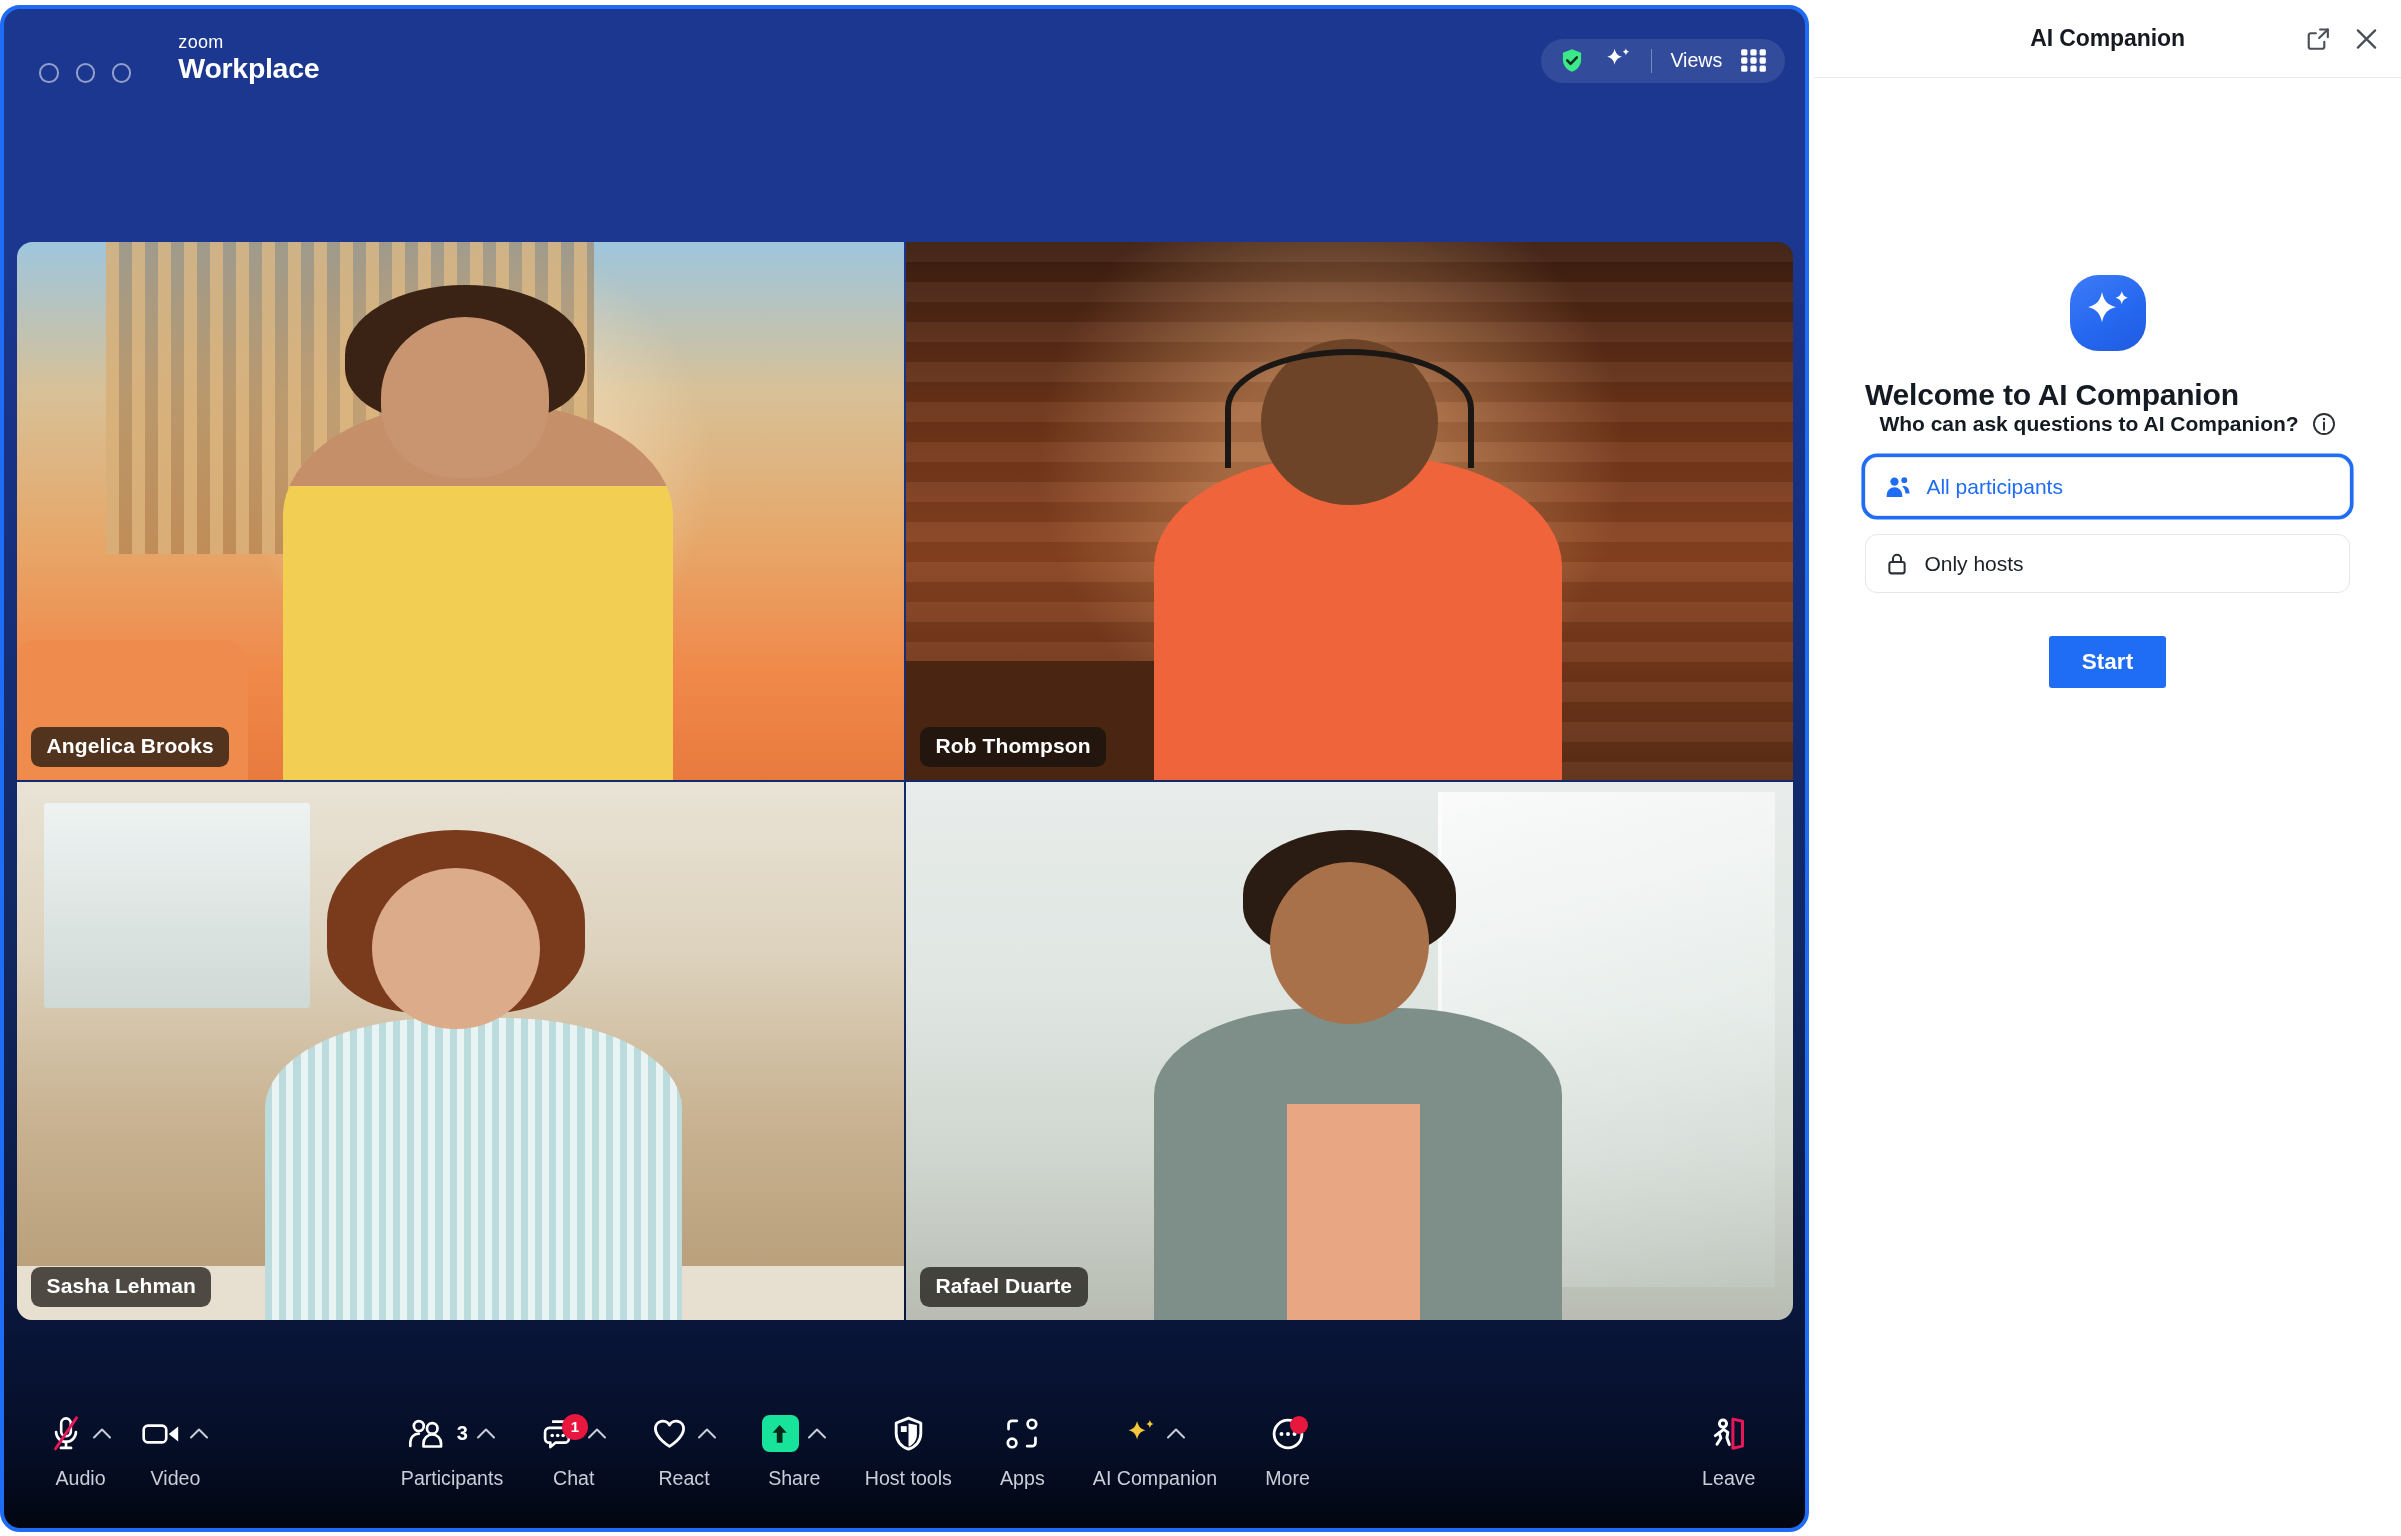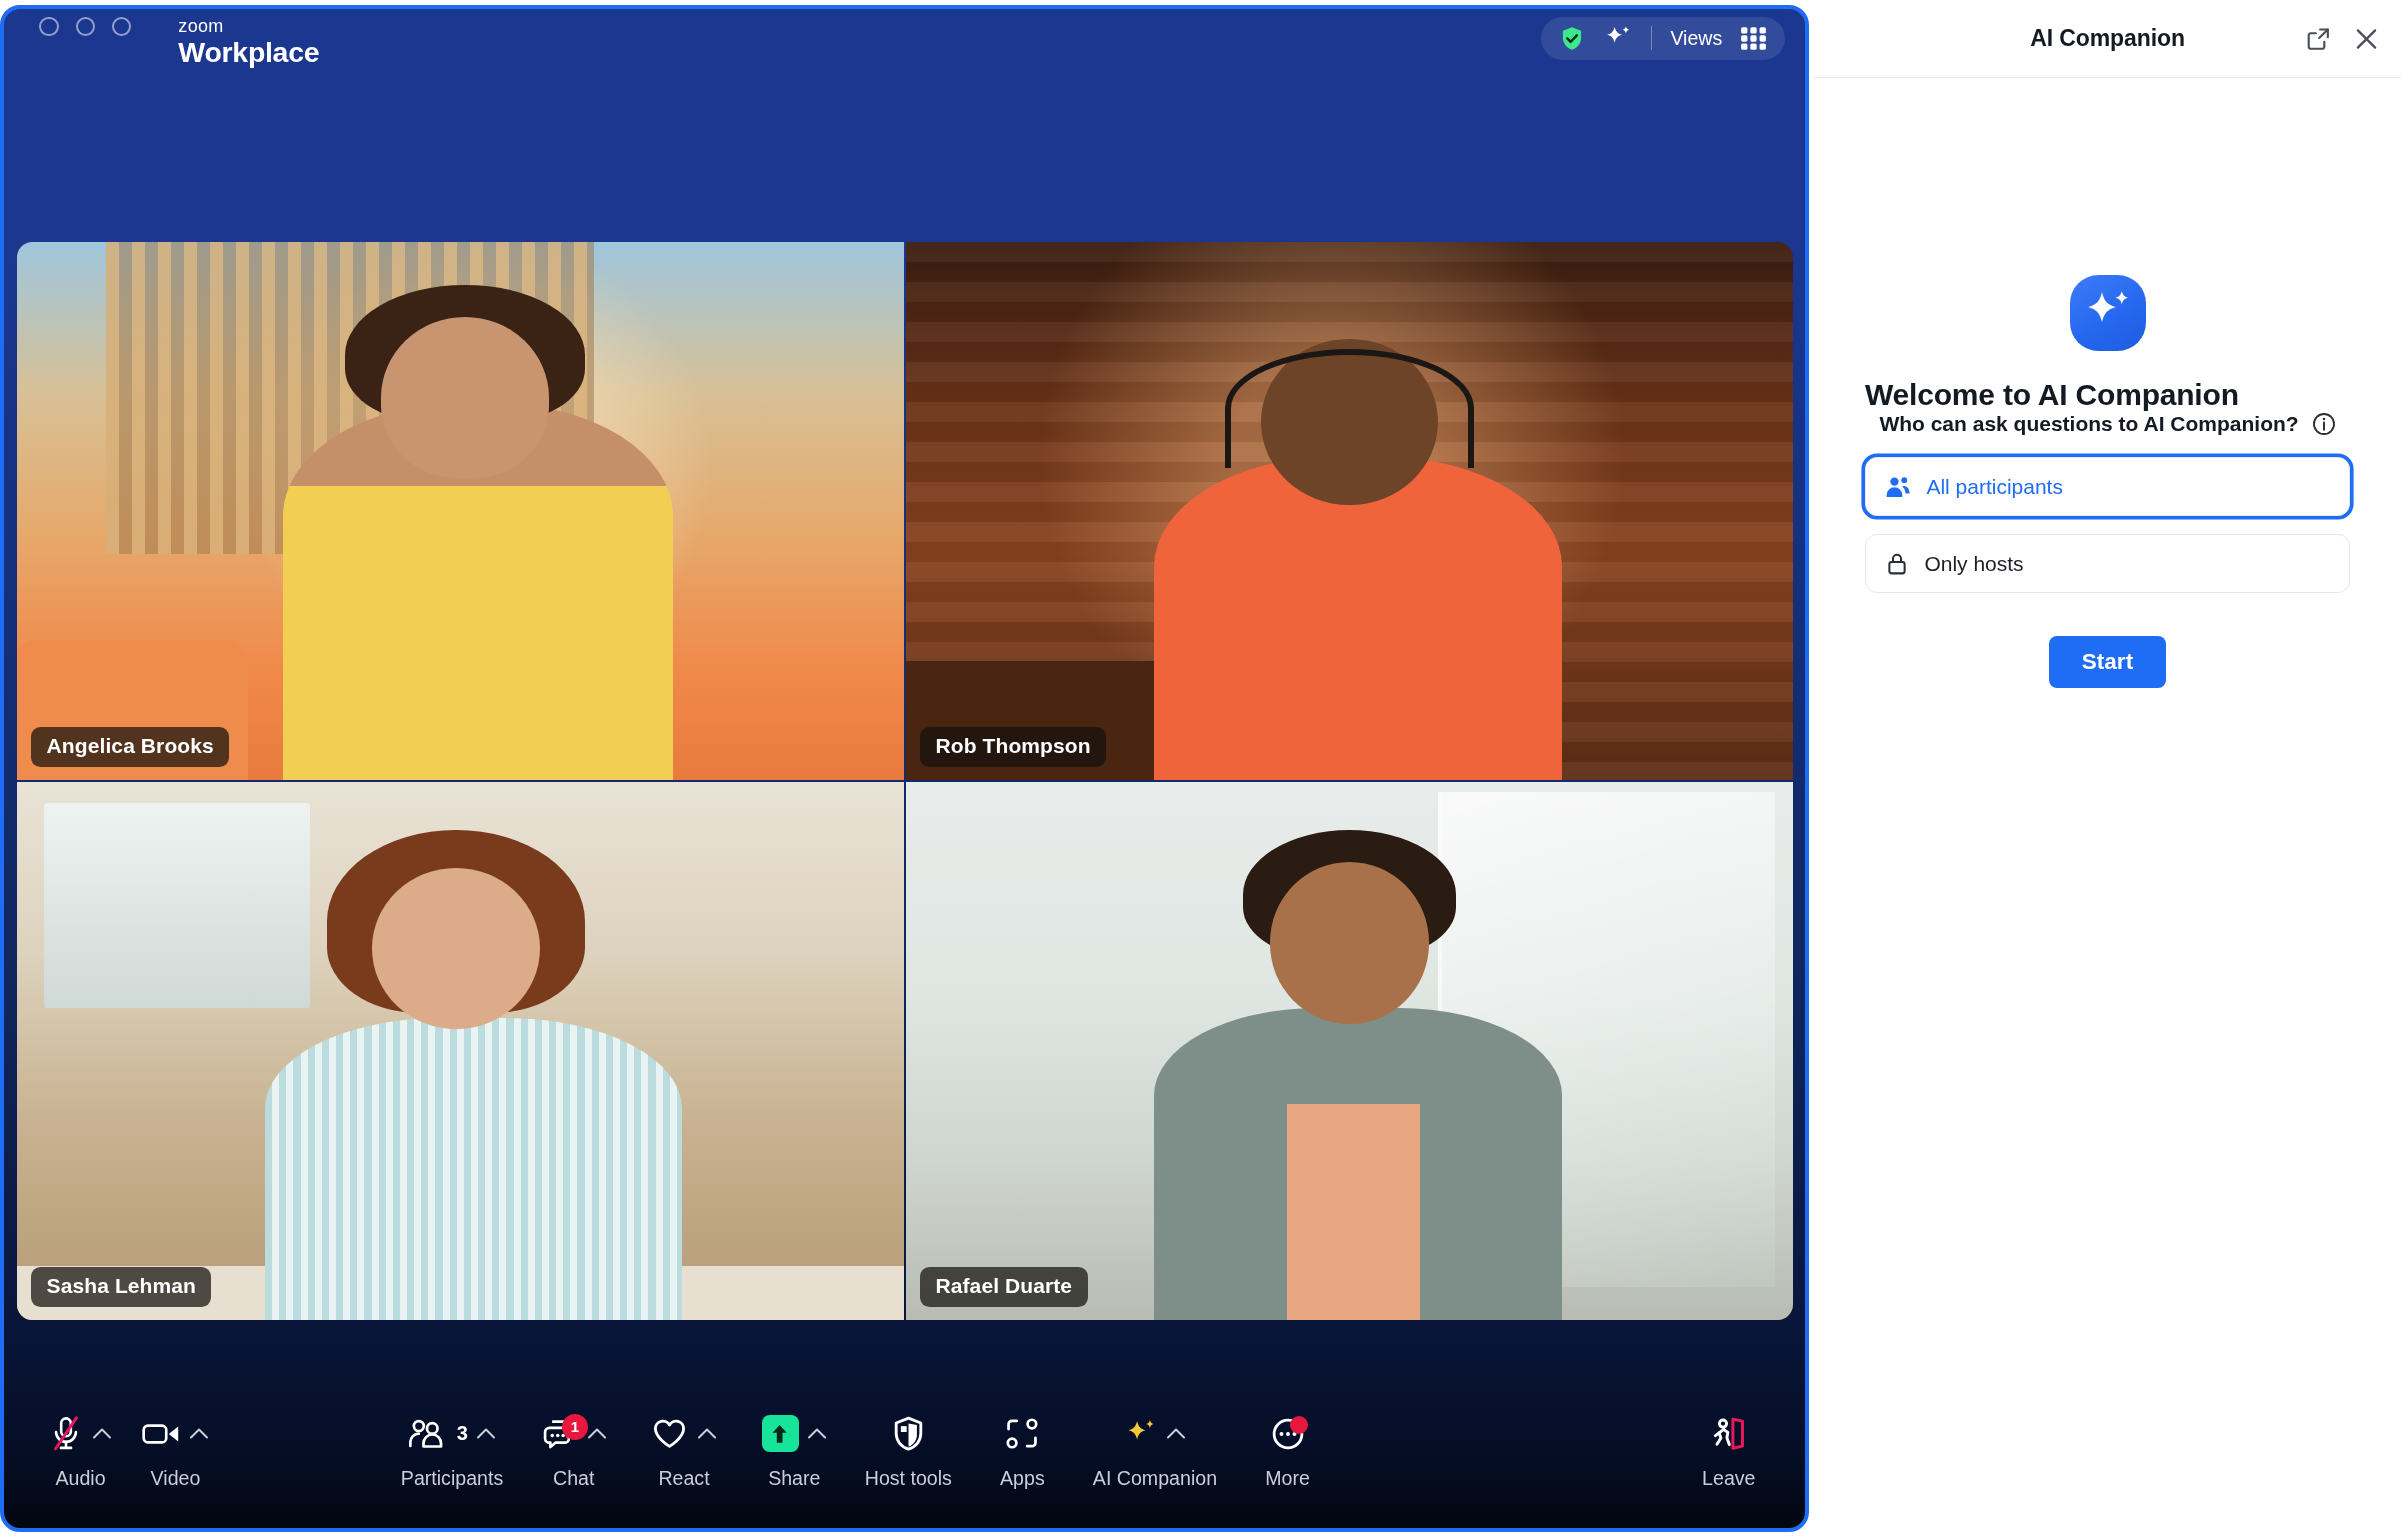--- a/index.html
+++ b/index.html
@@ -26,22 +26,22 @@
     background: linear-gradient(180deg,
         #1b3790 0px, #1b3790 231px,
         #15307f 534px, #10275f 949px,
         #0a1840 1275px, #050d24 1453px, #02060f 100%);
     overflow: hidden;
   }
 
   
   .titlebar {
     position: absolute; top: 0; left: 0; right: 0; height: 74px;
-    display: flex; align-items: flex-start;
-    padding: 8px 20px;
+    display: flex; align-items: flex-end;
+    padding: 0 20px;
     z-index: 5;
   }
   .traffic { display: flex; gap: 16.6px; align-items: center; margin-left: 15.4px; }
   .dot {
     width: 19.6px; height: 19.6px; border-radius: 50%;
     border: 2.1px solid rgba(255,255,255,0.52);
     background: transparent;
   }
   .brand { margin-left: 47px; line-height: 1; color:#fff; }
   .brand .zoom {
@@ -231,21 +231,21 @@
   }
   .option.selected {
     border-color: #e6e8eb;
     box-shadow: 0 0 0 3.6px #1f6df4;
     color: #1f6df4;
   }
   .start-wrap { margin-top: 43px; display: flex; justify-content: center; }
   .start-btn {
     background: #1f6df4; color: #fff;
     font-size: 22.5px; font-weight: 600;
-    border: none; border-radius: 8px;
+    border: none; border-radius: 3px;
     padding: 13px 33px;
     cursor: default;
   }
 </style>
 </head>
 <body>
 
 <div class="app">
 
   <div class="meeting-window">

